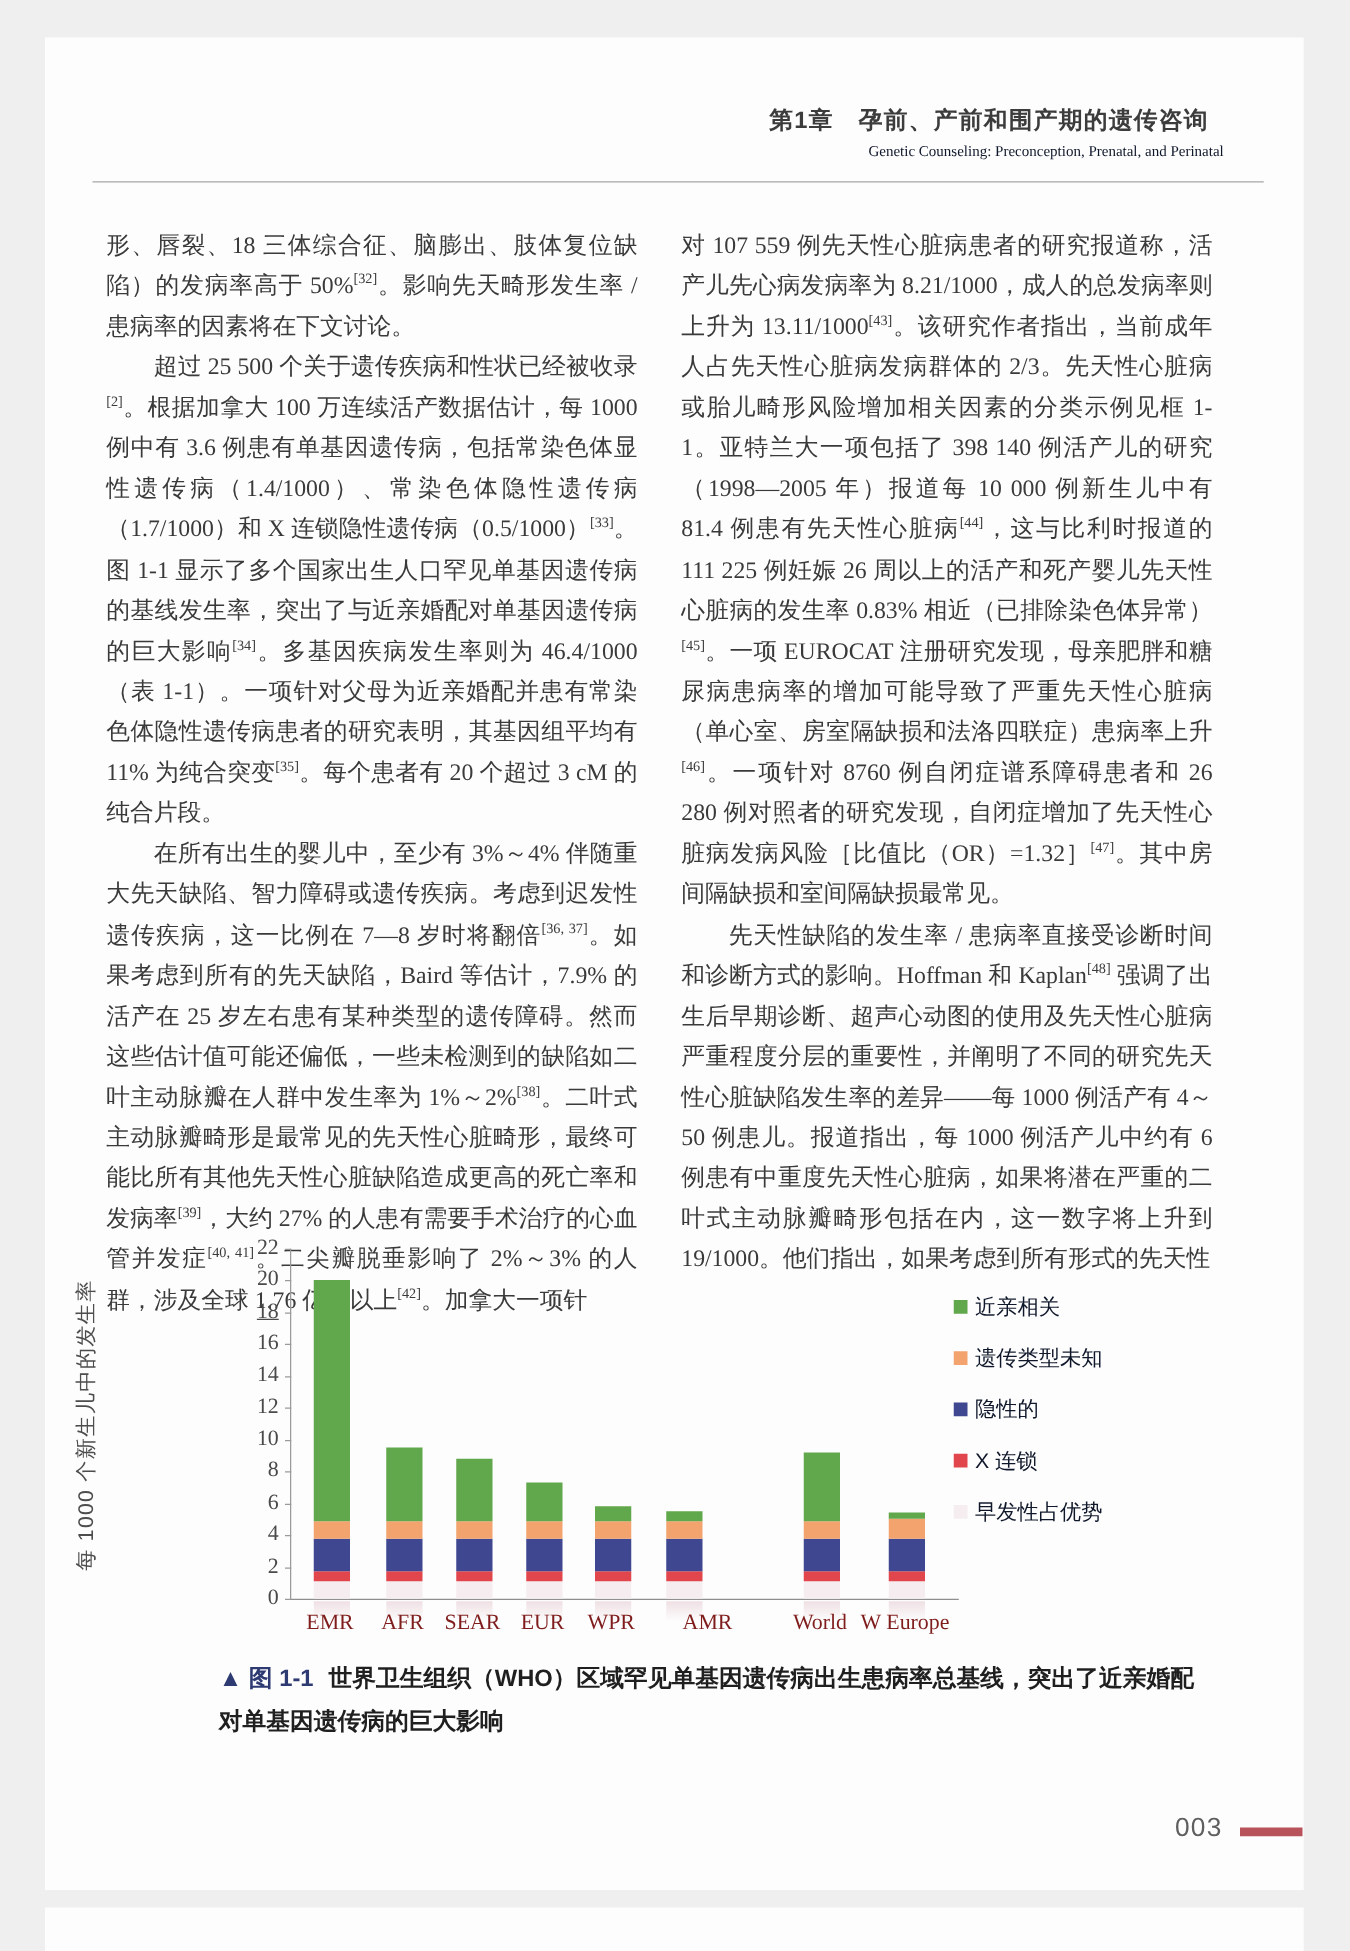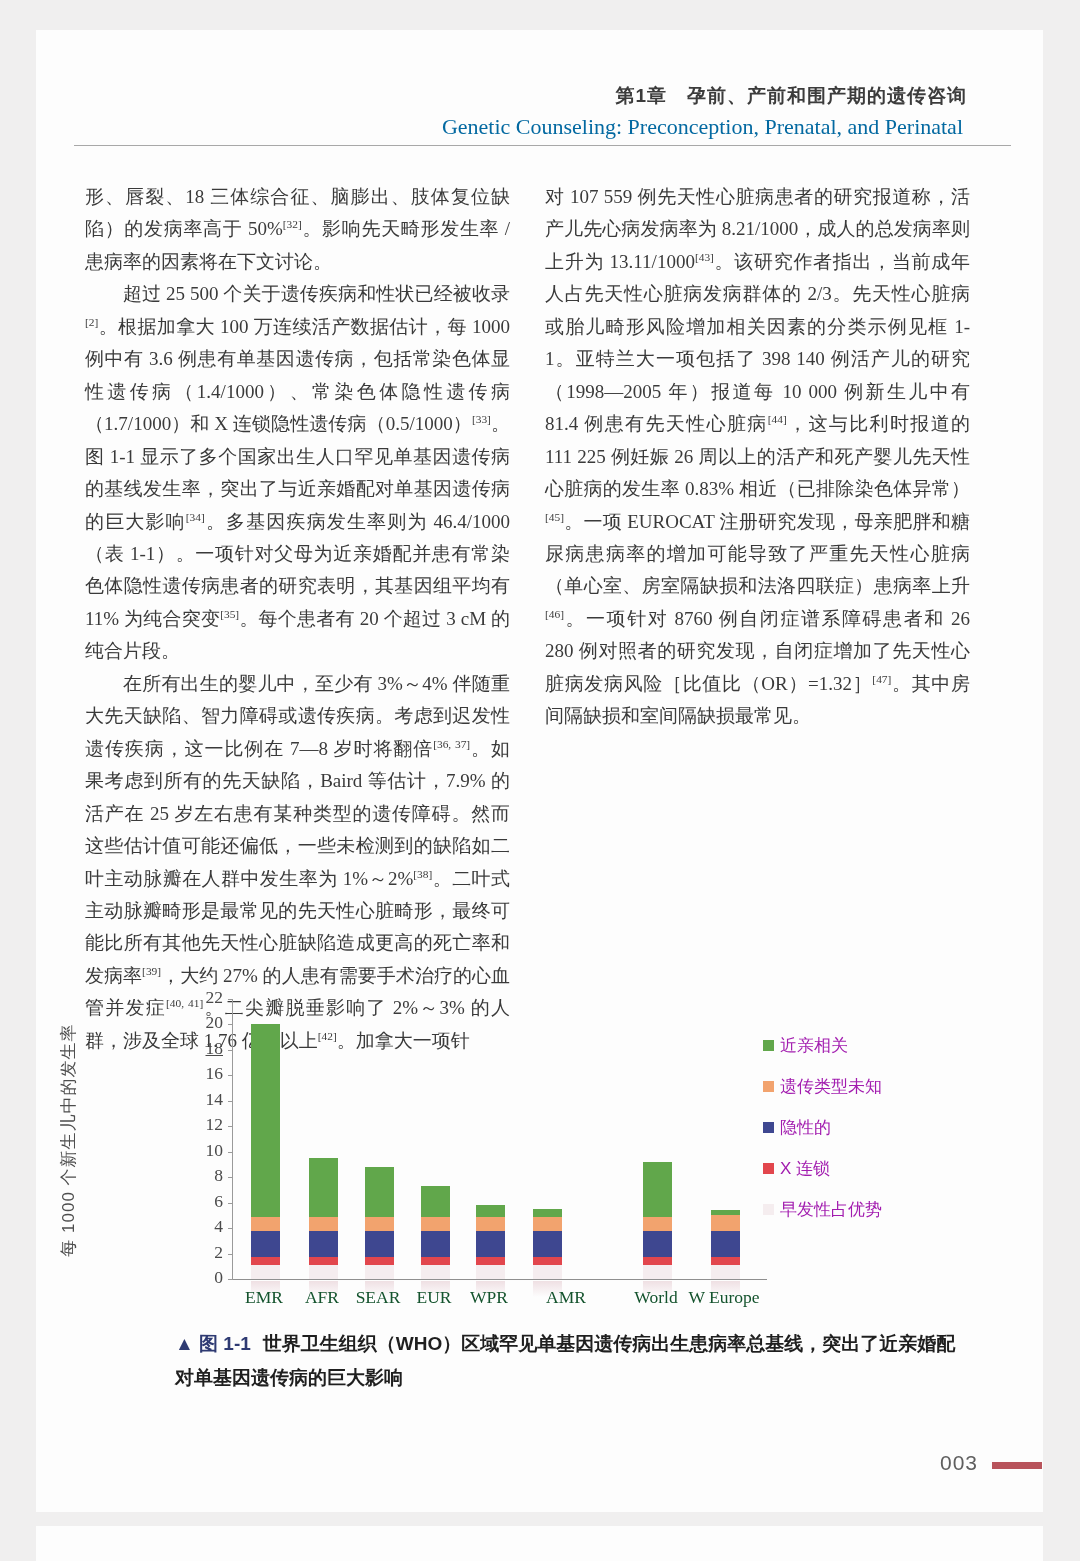--- a/index.html
+++ b/index.html
@@ -6,44 +6,44 @@
   .screen{position:relative;width:1080px;height:1561px;background:#f0efef;overflow:hidden;
           font-family:"Liberation Serif","DejaVu Serif",serif;}
   .sliver{position:absolute;left:36px;width:1007px;background:#fdfdfd;overflow:hidden;}
   .sliver.top{top:0;height:13px;}
   .sliver.bottom{top:1526px;height:35px;}
   .prev-num{position:absolute;left:49px;top:-11px;font-family:"Liberation Sans","DejaVu Sans",sans-serif;
             font-weight:bold;font-size:21px;color:#4d4d4d;letter-spacing:2px;}
   .page{position:absolute;left:36px;top:30px;width:1007px;height:1482px;background:#fdfdfd;}
   .hdr-zh{position:absolute;right:76px;top:53px;font-family:"Liberation Sans","DejaVu Sans",sans-serif;
           font-weight:bold;font-size:19px;color:#3c3c3c;letter-spacing:1px;}
-  .hdr-en{position:absolute;right:80px;top:84px;font-size:22px;color:#0369a1;}
+  .hdr-en{position:absolute;right:64px;top:84px;font-size:12px;color:#0f172a;}
   .hdr-rule{position:absolute;left:38px;top:115px;width:937px;height:1px;background:#a8a8a8;}
   .col{position:absolute;top:151px;width:425px;font-size:19px;line-height:32.45px;color:#3a3a3a;
        text-align:justify;}
   .col-left{left:49px;font-family:Liberation Serif, serif;}
   .col-right{left:509px;}
   .para{margin:0;}
   .para.indent{text-indent:2em;}
   sup{font-size:0.6em;vertical-align:super;line-height:0;}
   
   .plot{position:absolute;left:196px;top:969px;width:534px;height:280px;
         border-left:1.5px solid #9a9a9a;border-bottom:1.5px solid #8f8f8f;}
   .ytick-label{position:absolute;width:34px;text-align:right;font-size:17.5px;color:#4a4a4a;}
   .ytick-mark{position:absolute;width:5px;height:1px;background:#9a9a9a;}
   .bar-seg{position:absolute;width:29px;}
   .bar-reflection{position:absolute;width:29px;height:16px;}
-  .xcat{position:absolute;top:1257px;width:96px;text-align:center;font-size:17.5px;color:#14532d;}
+  .xcat{position:absolute;top:1257px;width:96px;text-align:center;font-size:17.5px;color:#7f1d1d;}
   .ylabel{position:absolute;left:-137px;top:1098px;width:340px;height:24px;text-align:center;
           transform:rotate(-90deg);font-family:"Liberation Sans","DejaVu Sans",sans-serif;
           font-size:17px;color:#4d4d4d;letter-spacing:1px;}
   .legend{position:absolute;left:727px;top:995px;font-family:"Liberation Sans","DejaVu Sans",sans-serif;}
   .legend-item{height:41px;display:flex;align-items:center;}
   .legend-swatch{width:11px;height:11px;margin-right:6px;flex:0 0 auto;}
-  .legend-label{font-size:17px;color:#a21caf;}
+  .legend-label{font-size:17px;color:#0f172a;}
   
   .fig-caption{position:absolute;left:139px;top:1297px;width:790px;
                font-family:"Liberation Sans","DejaVu Sans",sans-serif;font-weight:bold;
                font-size:19px;line-height:34px;color:#1f1f1f;}
   .fig-marker{color:#2e3a72;margin-right:12px;margin-top:40px;}
   .fig-source{margin-top:5px;font-family:"Liberation Serif","DejaVu Serif",serif;font-weight:normal;
               font-size:16.5px;color:#3a3a3a;}
   
   .page-num{position:absolute;left:872px;top:1421px;width:70px;text-align:right;
             font-family:"Liberation Sans","DejaVu Sans",sans-serif;font-size:21px;color:#5f5f5f;
@@ -62,20 +62,21 @@
     <div class="hdr-en">Genetic Counseling: Preconception, Prenatal, and Perinatal</div>
     <div class="hdr-rule"></div>
 
     <div class="col col-left" id="col-left">
         <p class="para">形、唇裂、18 三体综合征、脑膨出、肢体复位缺陷）的发病率高于 50%<sup>[32]</sup>。影响先天畸形发生率 / 患病率的因素将在下文讨论。</p>
         <p class="para indent">超过 25 500 个关于遗传疾病和性状已经被收录<sup>[2]</sup>。根据加拿大 100 万连续活产数据估计，每 1000 例中有 3.6 例患有单基因遗传病，包括常染色体显性遗传病（1.4/1000）、常染色体隐性遗传病（1.7/1000）和 X 连锁隐性遗传病（0.5/1000）<sup>[33]</sup>。图 1-1 显示了多个国家出生人口罕见单基因遗传病的基线发生率，突出了与近亲婚配对单基因遗传病的巨大影响<sup>[34]</sup>。多基因疾病发生率则为 46.4/1000（表 1-1）。一项针对父母为近亲婚配并患有常染色体隐性遗传病患者的研究表明，其基因组平均有 11% 为纯合突变<sup>[35]</sup>。每个患者有 20 个超过 3 cM 的纯合片段。</p>
         <p class="para indent">在所有出生的婴儿中，至少有 3%～4% 伴随重大先天缺陷、智力障碍或遗传疾病。考虑到迟发性遗传疾病，这一比例在 7—8 岁时将翻倍<sup>[36, 37]</sup>。如果考虑到所有的先天缺陷，Baird 等估计，7.9% 的活产在 25 岁左右患有某种类型的遗传障碍。然而这些估计值可能还偏低，一些未检测到的缺陷如二叶主动脉瓣在人群中发生率为 1%～2%<sup>[38]</sup>。二叶式主动脉瓣畸形是最常见的先天性心脏畸形，最终可能比所有其他先天性心脏缺陷造成更高的死亡率和发病率<sup>[39]</sup>，大约 27% 的人患有需要手术治疗的心血管并发症<sup>[40, 41]</sup>。二尖瓣脱垂影响了 2%～3% 的人群，涉及全球 1.76 亿人以上<sup>[42]</sup>。加拿大一项针</p>
       </div>
     <div class="col col-right" id="col-right">
         <p class="para">对 107 559 例先天性心脏病患者的研究报道称，活产儿先心病发病率为 8.21/1000，成人的总发病率则上升为 13.11/1000<sup>[43]</sup>。该研究作者指出，当前成年人占先天性心脏病发病群体的 2/3。先天性心脏病或胎儿畸形风险增加相关因素的分类示例见框 1-1。亚特兰大一项包括了 398 140 例活产儿的研究（1998—2005 年）报道每 10 000 例新生儿中有 81.4 例患有先天性心脏病<sup>[44]</sup>，这与比利时报道的 111 225 例妊娠 26 周以上的活产和死产婴儿先天性心脏病的发生率 0.83% 相近（已排除染色体异常）<sup>[45]</sup>。一项 EUROCAT 注册研究发现，母亲肥胖和糖尿病患病率的增加可能导致了严重先天性心脏病（单心室、房室隔缺损和法洛四联症）患病率上升<sup>[46]</sup>。一项针对 8760 例自闭症谱系障碍患者和 26 280 例对照者的研究发现，自闭症增加了先天性心脏病发病风险［比值比（OR）=1.32］<sup>[47]</sup>。其中房间隔缺损和室间隔缺损最常见。</p>
+        <p class="para indent">先天性缺陷的发生率 / 患病率直接受诊断时间和诊断方式的影响。Hoffman 和 Kaplan<sup>[48]</sup> 强调了出生后早期诊断、超声心动图的使用及先天性心脏病严重程度分层的重要性，并阐明了不同的研究先天性心脏缺陷发生率的差异——每 1000 例活产有 4～50 例患儿。报道指出，每 1000 例活产儿中约有 6 例患有中重度先天性心脏病，如果将潜在严重的二叶式主动脉瓣畸形包括在内，这一数字将上升到 19/1000。他们指出，如果考虑到所有形式的先天性</p>
       </div>
 
     <div class="ylabel">每 1000 个新生儿中的发生率</div>
     <div class="plot" id="plot">
         <div class="ytick-label" style="left: -44px; top: 268px;">0</div>
         <div class="ytick-mark" style="left: -5px; top: 280px;"></div>
         <div class="ytick-label" style="left: -44px; top: 242.545px;">2</div>
         <div class="ytick-mark" style="left: -5px; top: 254.545px;"></div>
         <div class="ytick-label" style="left: -44px; top: 217.091px;">4</div>
         <div class="ytick-mark" style="left: -5px; top: 229.091px;"></div>

